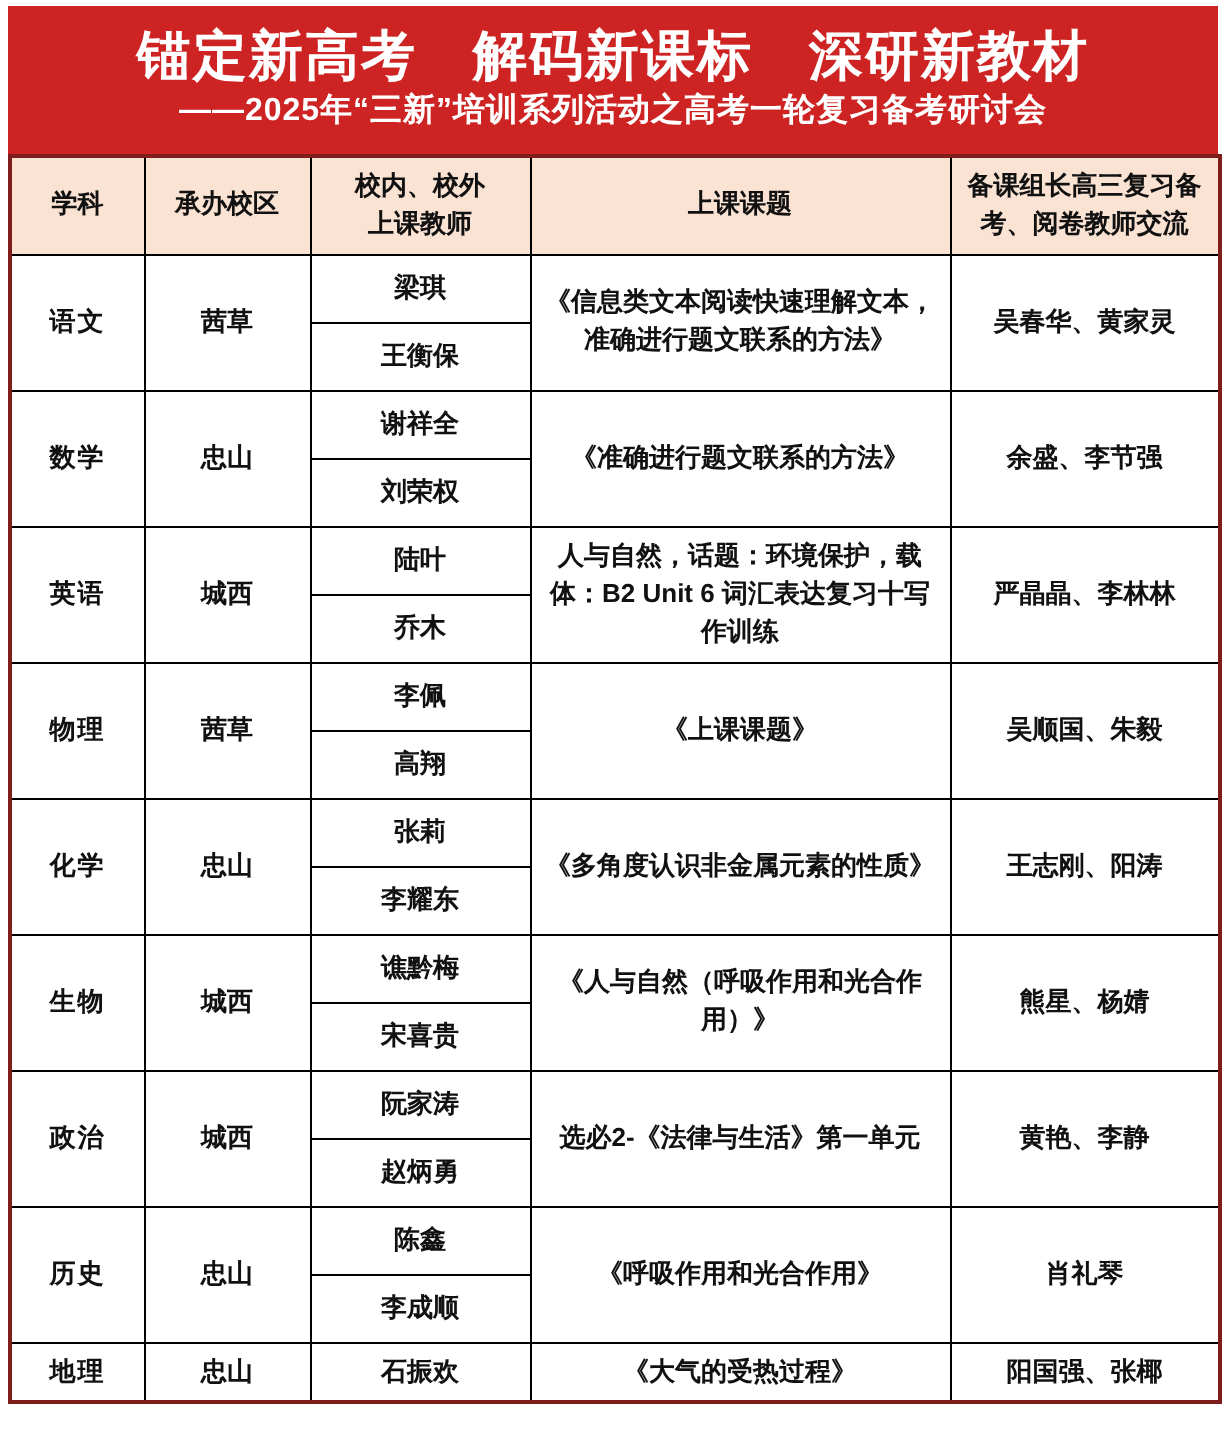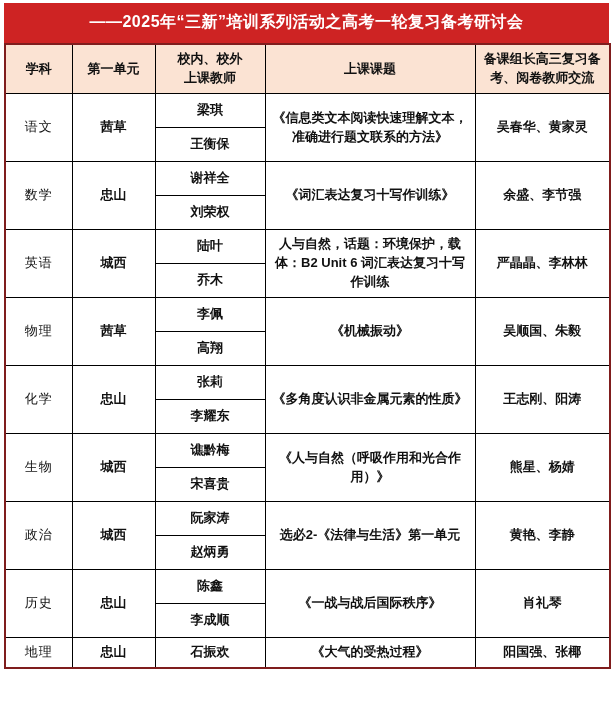--- a/index.html
+++ b/index.html
@@ -56,44 +56,45 @@
     font-weight:bold;
   }
   thead th {
     background:#fbe3d3;
     font-weight:bold;
     height:44px;
     white-space:pre-line;
   }
   tbody tr { height:34px; }
   tbody tr.single { height:30px; }
-  td.subject { font-weight:normal; letter-spacing:1px; }
+  td.subject { font-weight:bold; letter-spacing:1px; }
   td.topic { padding:2px 6px;margin-left:44px; }
 </style>
 </head>
 <body>
 
 <div class="page">
 
   <div class="banner">
+    <div class="banner-line1">锚定新高考　解码新课标　深研新教材</div>
     <div class="banner-line2">——2025年“三新”培训系列活动之高考一轮复习备考研讨会</div>
   </div>
 
   <table>
     <colgroup>
       <col class="c-subject">
       <col class="c-campus">
       <col class="c-teacher">
       <col class="c-topic">
       <col class="c-reviewers">
     </colgroup>
     <thead>
       <tr>
         <th>学科</th>
-        <th>第一单元</th>
+        <th>承办校区</th>
         <th>校内、校外
 上课教师</th>
         <th>上课课题</th>
         <th>备课组长高三复习备
 考、阅卷教师交流</th>
       </tr>
     </thead>
     <tbody>
         <tr>
           <td rowspan="2" class="subject">语文</td>
@@ -102,41 +103,41 @@
           <td rowspan="2" class="topic">《信息类文本阅读快速理解文本，准确进行题文联系的方法》</td>
           <td rowspan="2">吴春华、黄家灵</td>
         </tr>
         <tr>
           <td>王衡保</td>
         </tr>
         <tr>
           <td rowspan="2" class="subject">数学</td>
           <td rowspan="2">忠山</td>
           <td>谢祥全</td>
-          <td rowspan="2" class="topic">《词汇表达复习十写作训练》</td>
+          <td rowspan="2" class="topic">《准确进行题文联系的方法》</td>
           <td rowspan="2">余盛、李节强</td>
         </tr>
         <tr>
           <td>刘荣权</td>
         </tr>
         <tr>
           <td rowspan="2" class="subject">英语</td>
           <td rowspan="2">城西</td>
           <td>陆叶</td>
           <td rowspan="2" class="topic">人与自然，话题：环境保护，载体：B2 Unit 6 词汇表达复习十写作训练</td>
           <td rowspan="2">严晶晶、李林林</td>
         </tr>
         <tr>
           <td>乔木</td>
         </tr>
         <tr>
           <td rowspan="2" class="subject">物理</td>
           <td rowspan="2">茜草</td>
           <td>李佩</td>
-          <td rowspan="2" class="topic">《机械振动》</td>
+          <td rowspan="2" class="topic">《上课课题》</td>
           <td rowspan="2">吴顺国、朱毅</td>
         </tr>
         <tr>
           <td>高翔</td>
         </tr>
         <tr>
           <td rowspan="2" class="subject">化学</td>
           <td rowspan="2">忠山</td>
           <td>张莉</td>
           <td rowspan="2" class="topic">《多角度认识非金属元素的性质》</td>
@@ -162,21 +163,21 @@
           <td rowspan="2" class="topic">选必2-《法律与生活》第一单元</td>
           <td rowspan="2">黄艳、李静</td>
         </tr>
         <tr>
           <td>赵炳勇</td>
         </tr>
         <tr>
           <td rowspan="2" class="subject">历史</td>
           <td rowspan="2">忠山</td>
           <td>陈鑫</td>
-          <td rowspan="2" class="topic">《一战与战后国际秩序》</td>
+          <td rowspan="2" class="topic">《呼吸作用和光合作用》</td>
           <td rowspan="2">肖礼琴</td>
         </tr>
         <tr>
           <td>李成顺</td>
         </tr>
         <tr class="single">
           <td class="subject">地理</td>
           <td>忠山</td>
           <td>石振欢</td>
           <td class="topic">《大气的受热过程》</td>

